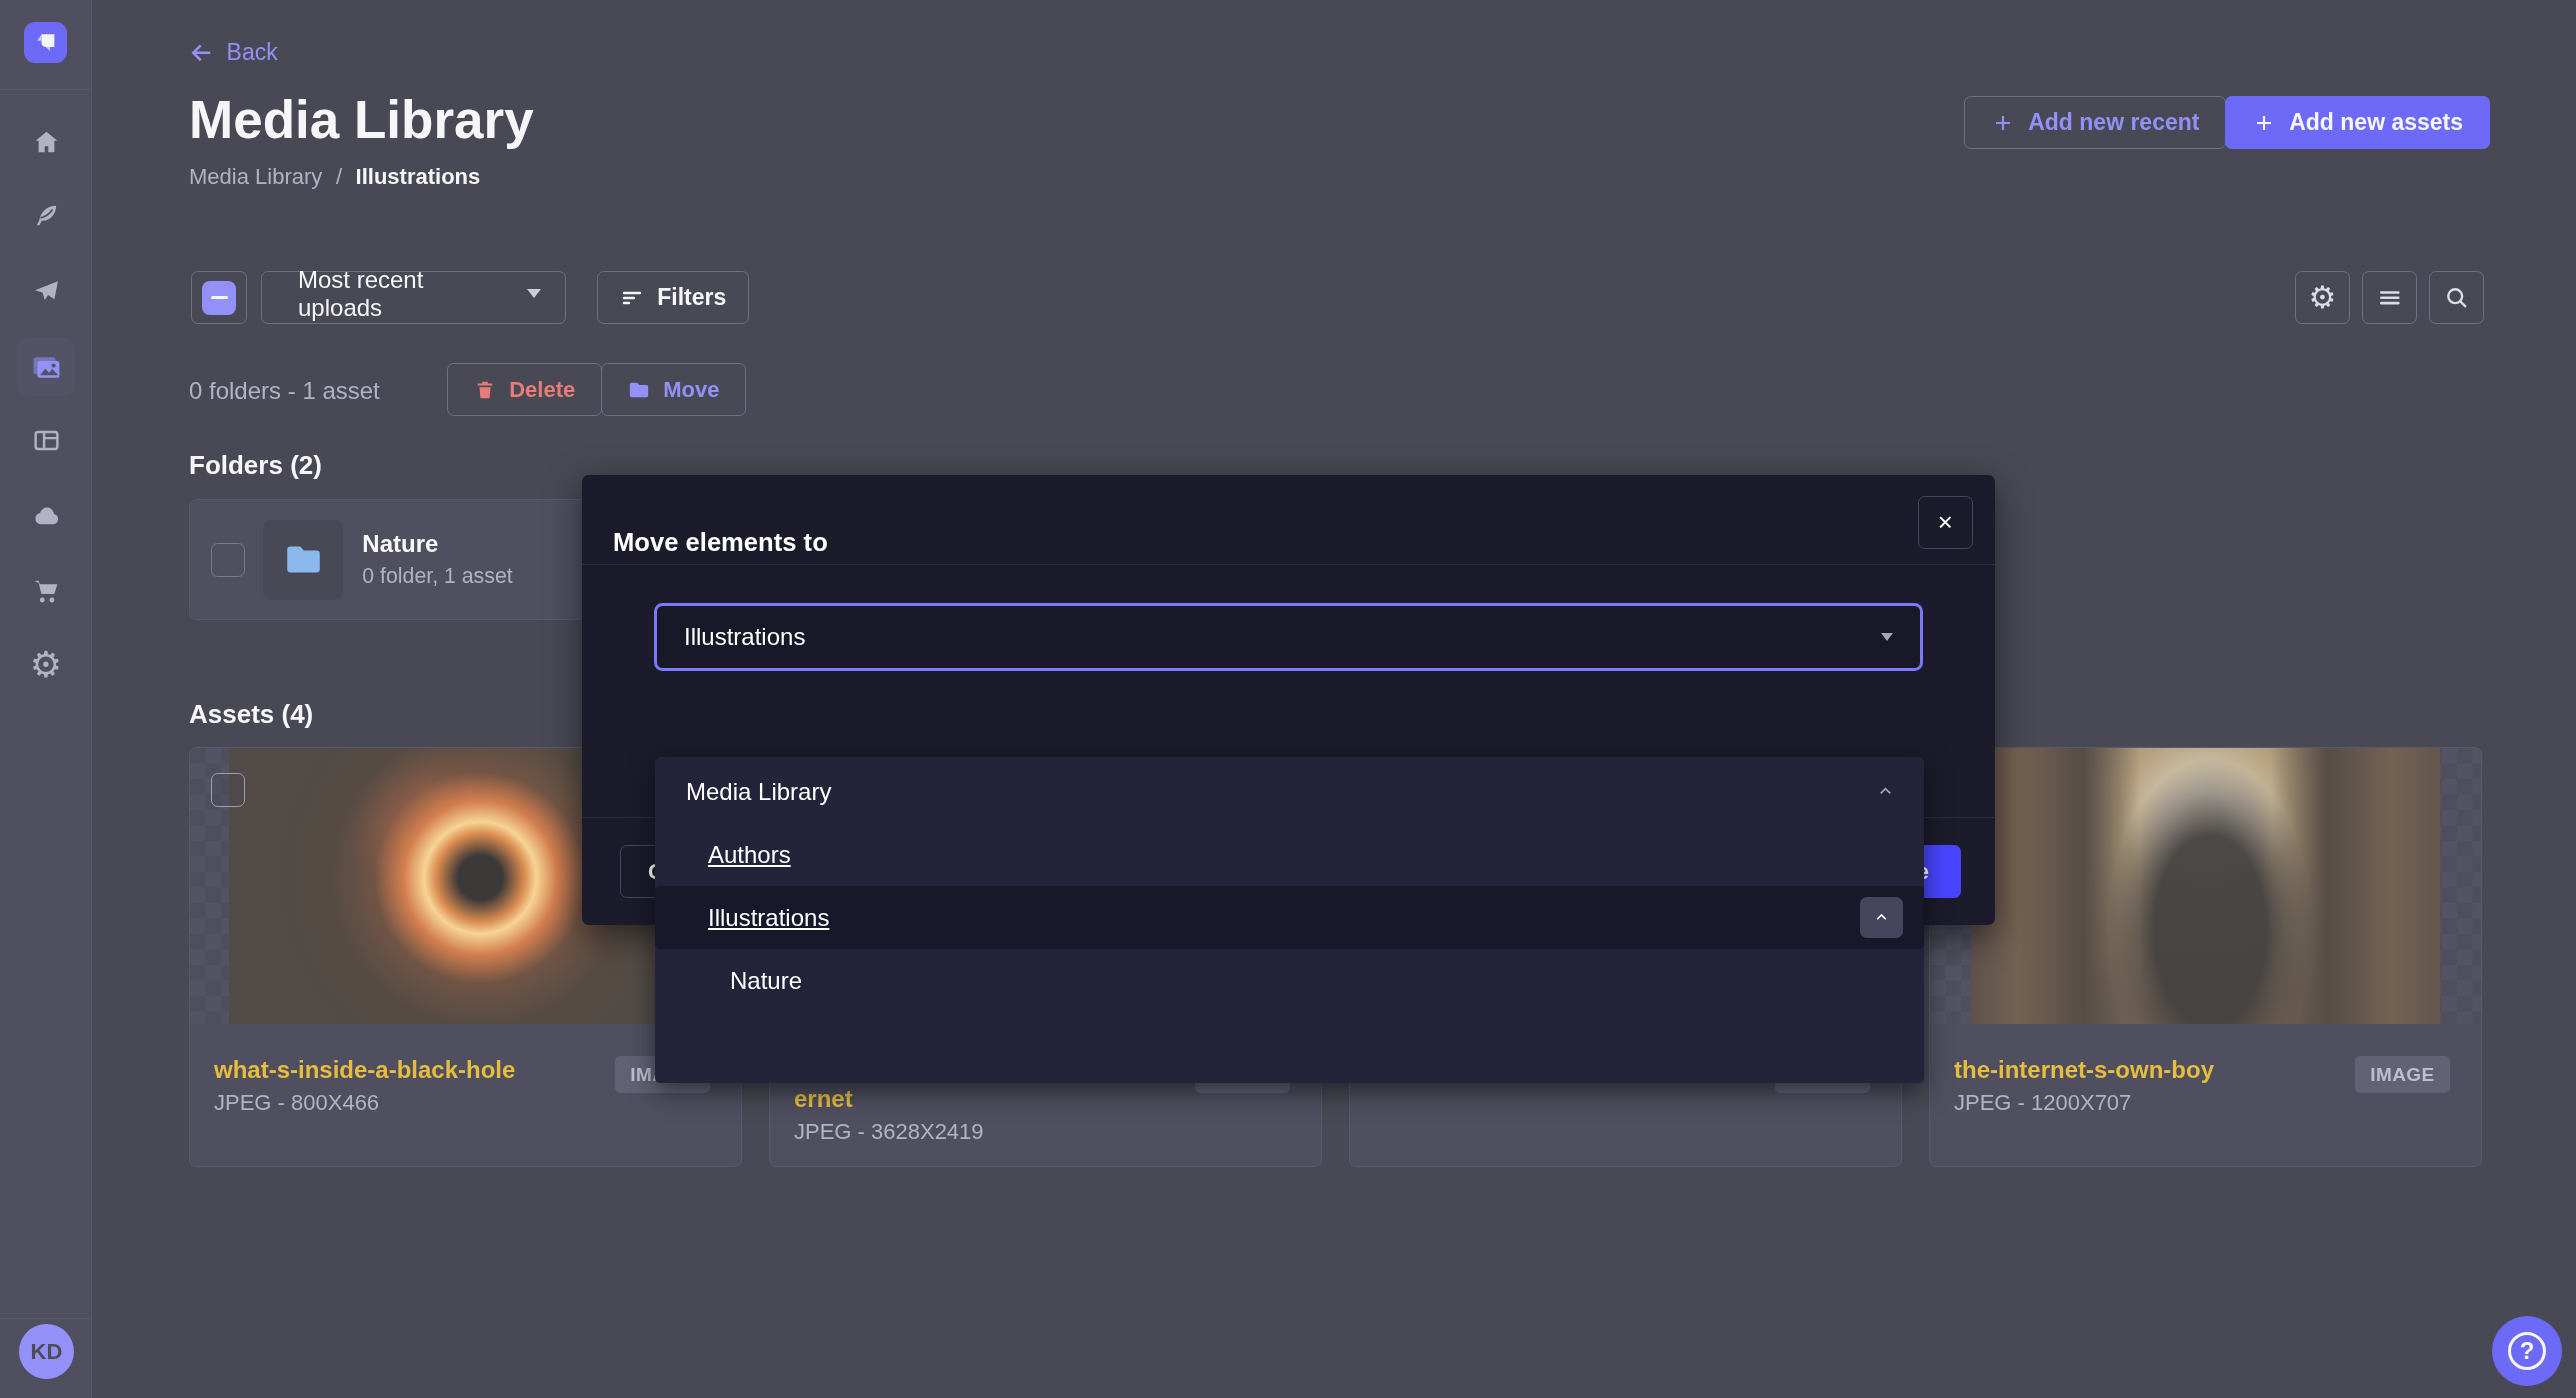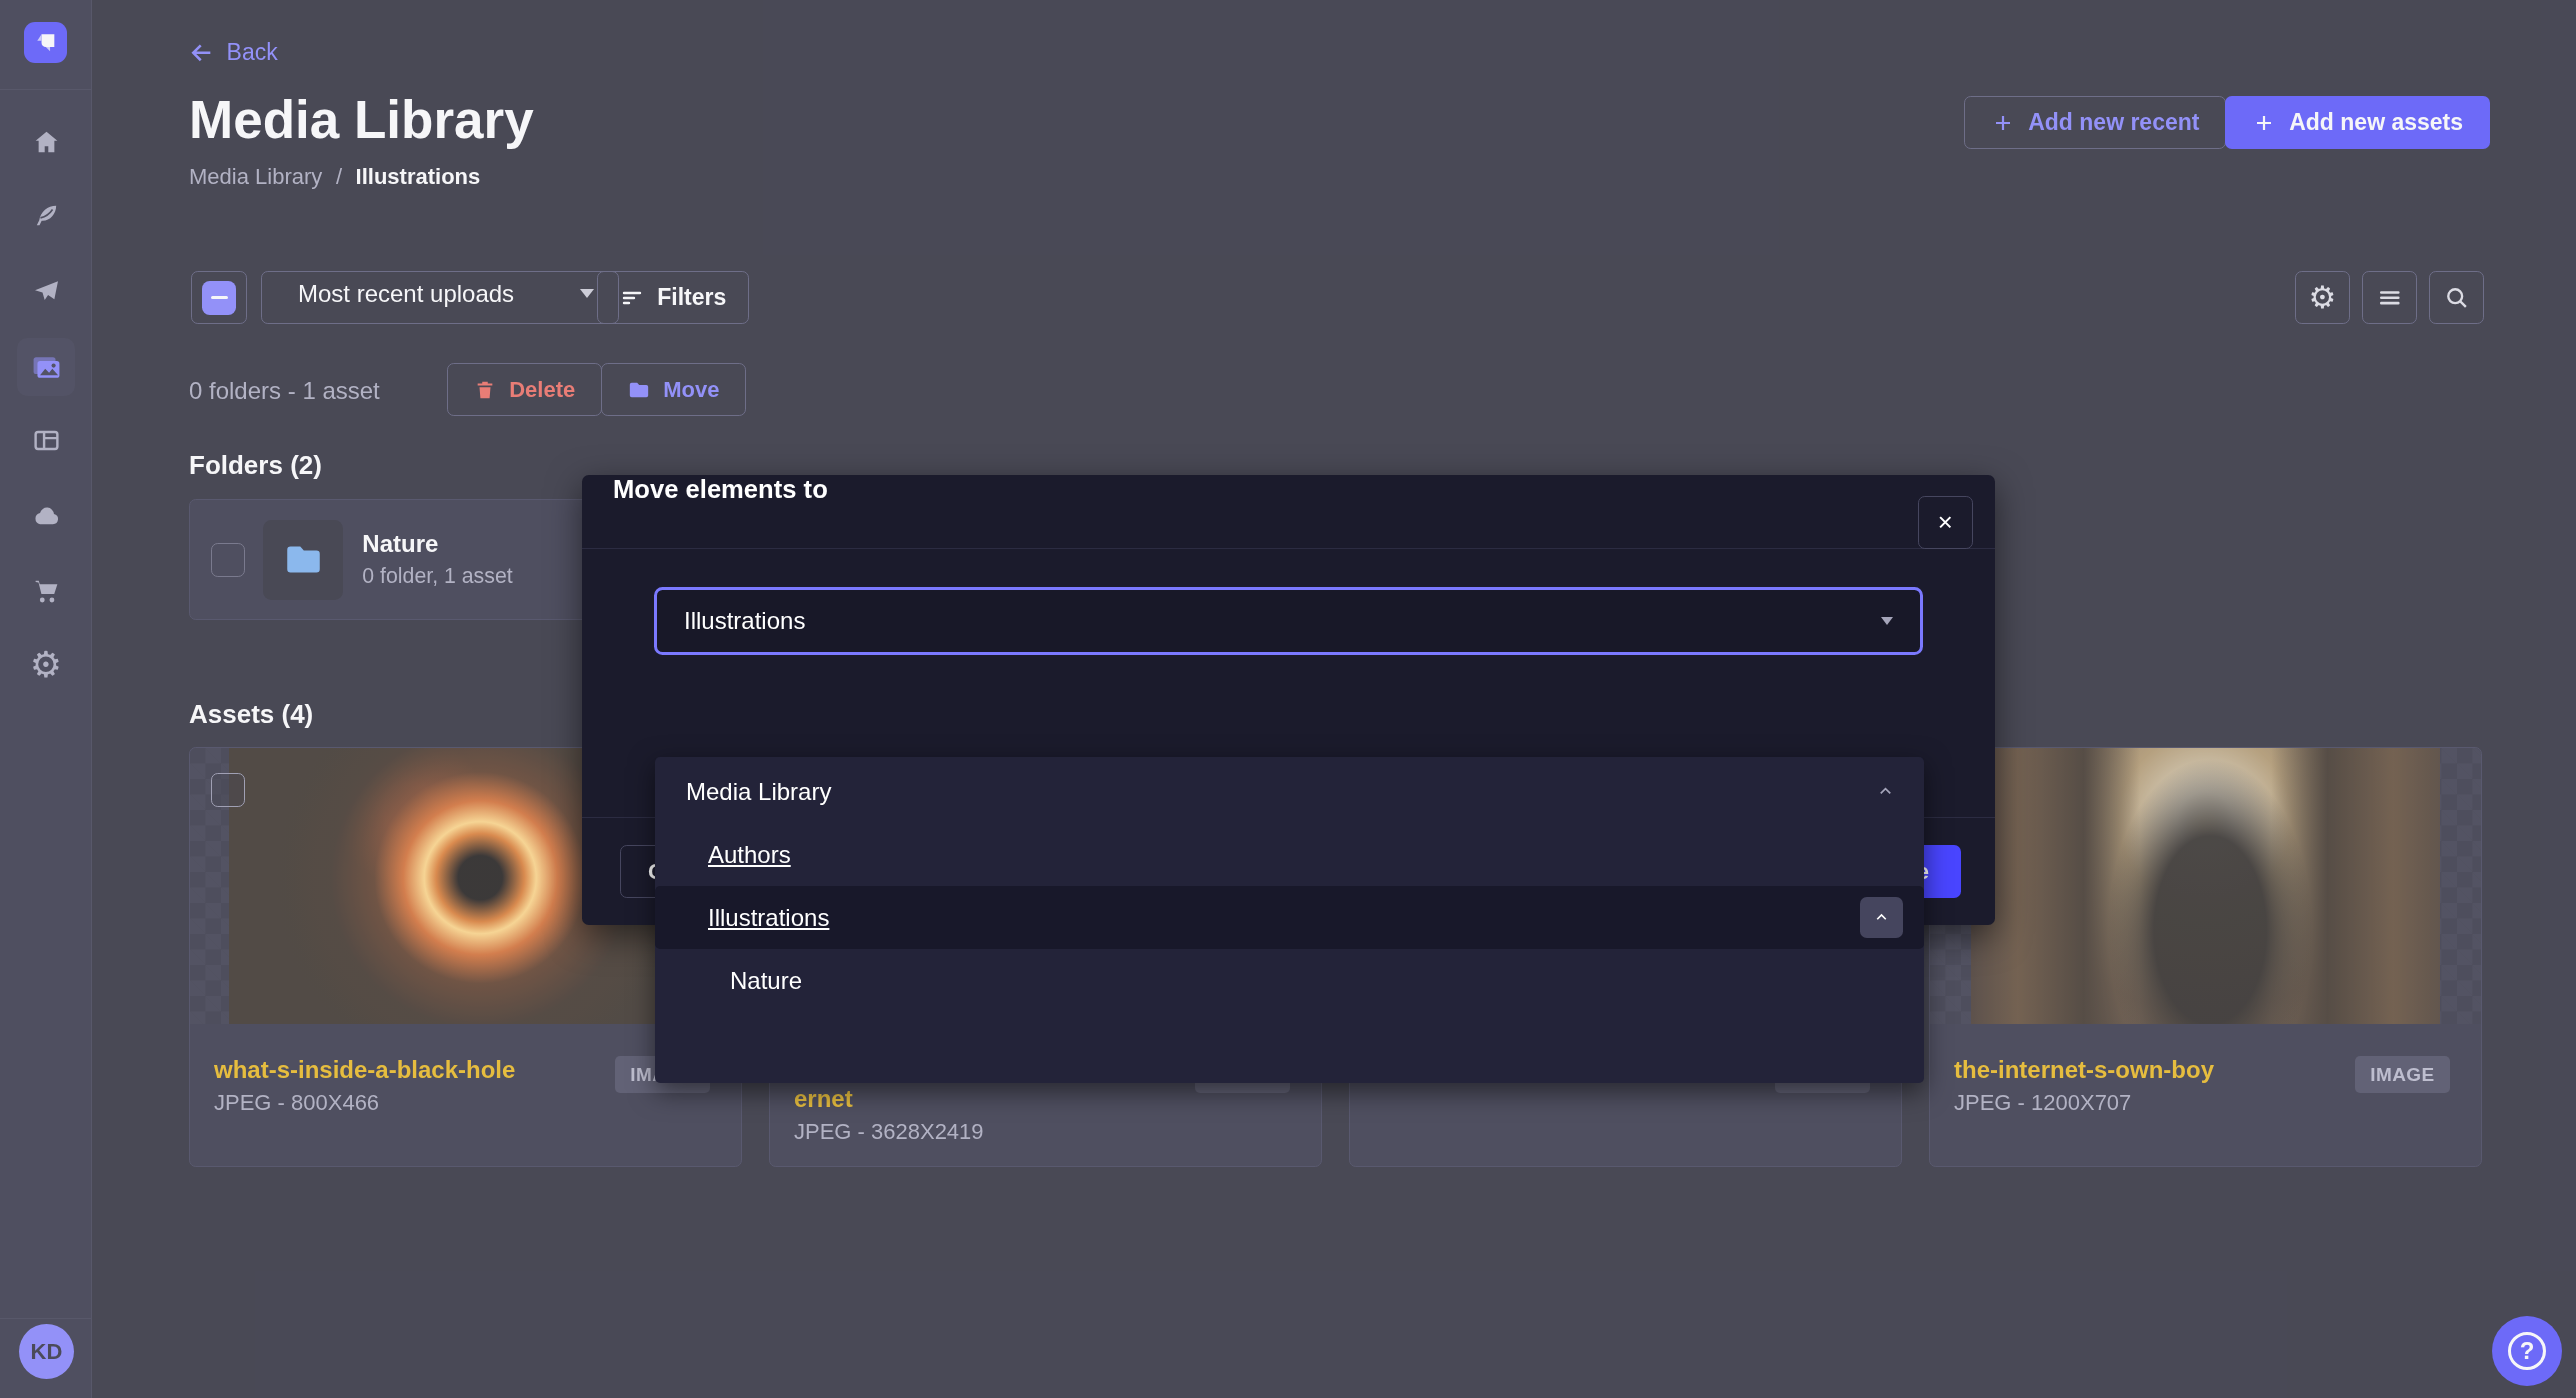--- a/index.html
+++ b/index.html
@@ -35,21 +35,21 @@
   .add-folder { position:absolute; left:1964px; top:96px; height:53px; padding:0 25.6px; font-size:23px;
                 color:#7b79ff; border-color:#4a4a6a; z-index:1; }
   .add-assets { position:absolute; left:2225px; top:96px; height:53px; padding:0 25.6px; font-size:23px;
                 color:#fff; background:#4945ff; z-index:1; }
 
   
   .check-tile { position:absolute; left:191px; top:271px; width:56px; height:53px; border:0.9px solid #4a4a6a;
                 border-radius:6.8px; display:flex; align-items:center; justify-content:center; z-index:1; cursor:pointer; }
   .cb-ind { width:34px; height:34px; background:#7b79ff; border-radius:7.7px; position:relative; }
   .cb-ind::after { content:""; position:absolute; left:8.5px; top:15.4px; width:17px; height:3.4px; background:#fff; border-radius:1.7px; }
-  .sort { position:absolute; left:261px; top:271px; width:358px; height:53px; border:0.9px solid #4a4a6a;
+  .sort { position:absolute; left:261px; top:271px; width:305px; height:53px; border:0.9px solid #4a4a6a;
           border-radius:6.8px; display:flex; align-items:center; padding:0 24px 8px 36px; z-index:1; cursor:pointer;gap:27px; }
   .sort .val { color:#fff; font-size:24px; }
   .caret { width:0; height:0; border-left:7.7px solid transparent; border-right:7.7px solid transparent;
            border-top:9.4px solid #c9c9d4; margin-left:auto; }
   .filters { position:absolute; left:597px; top:271px; width:152px; height:53px; font-size:23px;
              color:#fff; border-color:#4a4a6a; z-index:1; }
   .icon-btn { position:absolute; top:271px; width:55px; height:53px; border:0.9px solid #4a4a6a; border-radius:6.8px;
               color:#dcdce4; display:flex; align-items:center; justify-content:center; z-index:1; cursor:pointer; }
   .icon-btn .uni { font-size:31px; line-height:1; }
 
@@ -100,21 +100,21 @@
   .card .ttl { font-size:24px; font-weight:600; color:#eab308; max-width:375px; white-space:nowrap; overflow:hidden; }
   .card .mt { font-size:22px; color:#a5a5ba; margin-top:6px; }
   .card .badge { position:absolute; right:31px; top:32px; background:#3a3a52; color:#b4b4c8;
                  font-size:19px; font-weight:600; letter-spacing:0.4px; padding:7.7px 15.4px; border-radius:5.1px; }
   .card--nudge .txt { transform:translateY(29px); }
 
   
   .overlay { position:absolute; inset:0; background:rgba(220,220,228,.25); z-index:40; }
   .modal { position:absolute; left:582px; top:475px; width:1413px; height:450px; background:#1b1b2c;
            border-radius:6.8px; box-shadow:0 10.2px 34px rgba(0,0,0,.5); z-index:50; }
-  .m-head { height:74px; border-bottom:0.9px solid #2c2c42; display:flex; align-items:flex-start; padding:0 31px; }
+  .m-head { height:90px; border-bottom:0.9px solid #2c2c42; display:flex; align-items:flex-end; padding:7px 31px; }
   .m-title { font-size:25.6px; font-weight:600; color:#fff; }
   .m-close { position:absolute; right:22px; top:20.5px; width:55px; height:53px; border:0.9px solid #46465f;
              border-radius:6.8px; background:transparent; color:#fff; display:flex; align-items:center;
              justify-content:center; cursor:pointer; }
   .m-body { padding:38px 72px 0 72px; }
   .f-label { font-size:20.5px; font-weight:600; color:#dcdce4; margin-bottom:13.6px; }
   .combobox { height:68px; border:3.4px solid #7b79ff; border-radius:8.5px; background:#181828;
               display:flex; align-items:center; padding:0 27px; cursor:pointer; }
   .combobox .val { color:#fff; font-size:24px; }
   .combobox .caret { border-left-width:6.8px; border-right-width:6.8px; border-top-width:8.5px; border-top-color:#a5a5ba; }

